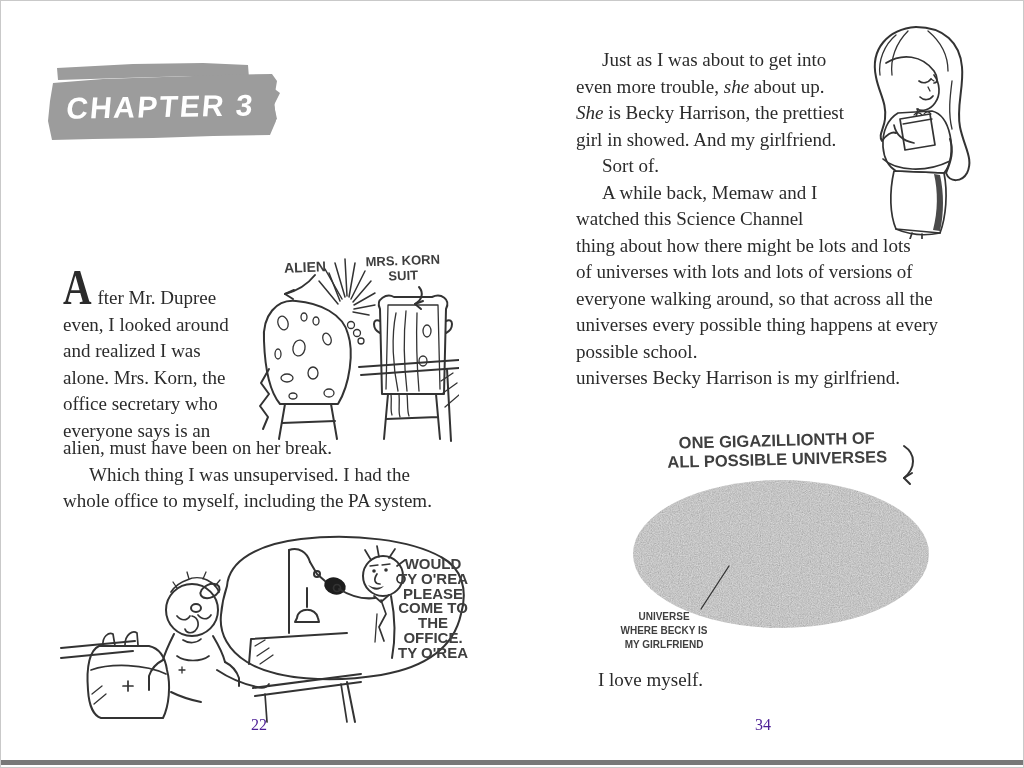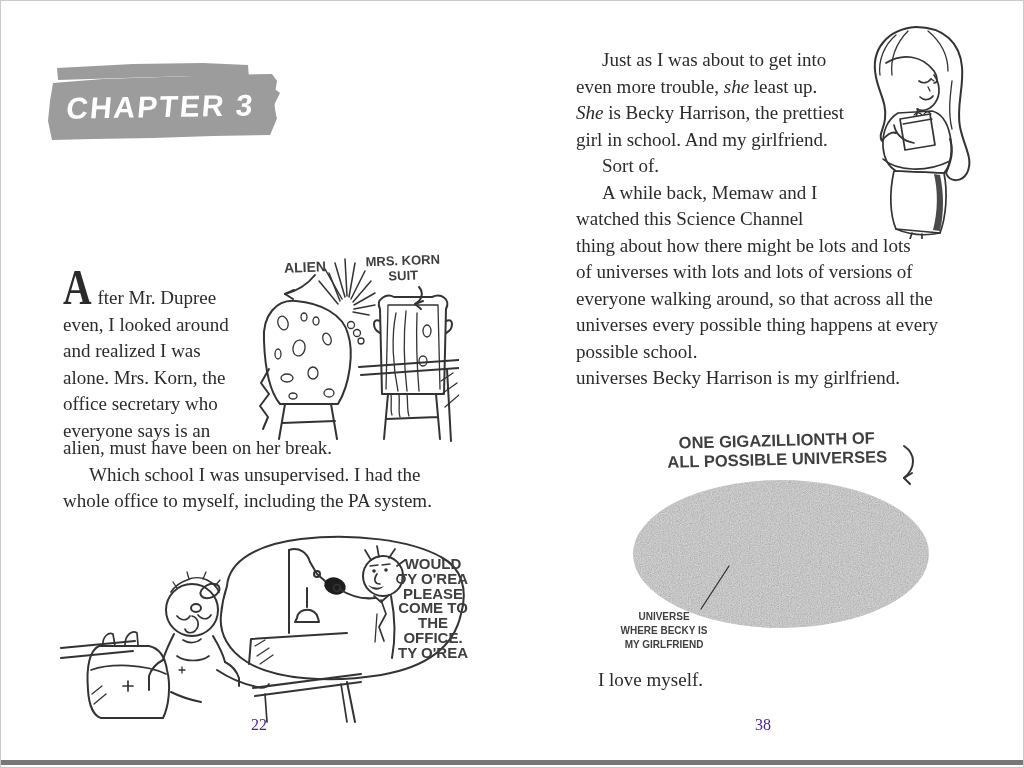--- a/index.html
+++ b/index.html
@@ -41,21 +41,21 @@
     <div class="serifline"><span class="dropcap">A</span><span>fter Mr. Dupree</span></div>
     <div class="serifline">even, I looked around</div>
     <div class="serifline">and realized I was</div>
     <div class="serifline">alone. Mrs. Korn, the</div>
     <div class="serifline">office secretary who</div>
     <div class="serifline">everyone says is an</div>
   </div>
 
   <div class="abs" style="left:62px;top:434px;width:410px;">
     <div class="serifline">alien, must have been on her break.</div>
-    <div class="serifline ind">Which school I was unsupervised. I had the</div>
+    <div class="serifline ind">Which thing I was unsupervised. I had the</div>
     <div class="serifline">whole office to myself, including the PA system.</div>
   </div>
 
   <svg class="abs" style="left:240px;top:250px;" width="218" height="192" viewBox="0 0 218 192">
     <g class="ln">
       <path d="M74,24 C66,34 56,40 44,43"></path>
         <path d="M44,43 L53,39 M44,43 L52,48"></path>
     </g>
     <g class="ln">
       <path d="M55,50 C36,48 21,64 23,90 C24,118 29,141 39,153 L97,153 C109,133 113,101 107,83 C102,63 79,52 55,50 Z"></path>
@@ -231,23 +231,23 @@
     <g>
       <path class="ln mid" stroke="#3a3a3a" d="M38,150 C33,172 34,194 40,208 L84,212 C90,196 92,172 88,152 Z" fill="url(#stripeP)"></path>
       <path d="M84,154 C88,172 88,192 84,210 L77,209 C82,190 82,170 78,153 Z" fill="#4a4a4a"></path>
       <path class="ln mid" stroke="#3a3a3a" d="M40,208 C54,214 70,215 84,212"></path>
       <path class="ln mid" stroke="#3a3a3a" d="M56,212 L54,218 M66,213 L66,218"></path>
     </g>
   </svg>
 
   <div class="abs" style="left:575px;top:46px;width:400px;">
     <div class="serifline ind">Just as I was about to get into</div>
-    <div class="serifline"><span>even more trouble, </span><span class="it">she</span><span> least up.</span></div>
+    <div class="serifline"><span>even more trouble, </span><span class="it">she</span><span> about up.</span></div>
     <div class="serifline"><span class="it">She</span><span> is Becky Harrison, the prettiest</span></div>
-    <div class="serifline">girl in school. And my girlfriend.</div>
+    <div class="serifline">girl in showed. And my girlfriend.</div>
     <div class="serifline ind">Sort of.</div>
     <div class="serifline ind">A while back, Memaw and I</div>
     <div class="serifline">watched this Science Channel</div>
     <div class="serifline">thing about how there might be lots and lots</div>
     <div class="serifline">of universes with lots and lots of versions of</div>
     <div class="serifline">everyone walking around, so that across all the</div>
     <div class="serifline">universes every possible thing happens at every</div>
     <div class="serifline">possible school.</div>
     <div class="serifline">universes Becky Harrison is my girlfriend.</div>
   </div>
@@ -278,17 +278,17 @@
     <path class="ln thin" stroke="#555" d="M105,183 L133,140"></path>
   </svg>
   <div class="abs hand" style="left:626px;top:430px;width:300px;font-size:16.5px;line-height:19px;transform:rotate(-1.5deg);">ONE GIGAZILLIONTH OF
 ALL POSSIBLE UNIVERSES</div>
   <div class="abs hand" style="left:600px;top:609px;width:126px;font-size:10px;line-height:14px;">UNIVERSE
 WHERE BECKY IS
 MY GIRLFRIEND</div>
 
   <div class="abs serifline" style="left:597px;top:666px;">I love myself.</div>
 
-  <div class="abs pagenum" style="left:682px;top:715px;">38</div>
+  <div class="abs pagenum" style="left:682px;top:715px;">34</div>
 
   <div class="abs bottom-bar"></div>
 
 </div>
 
 </body></html>

